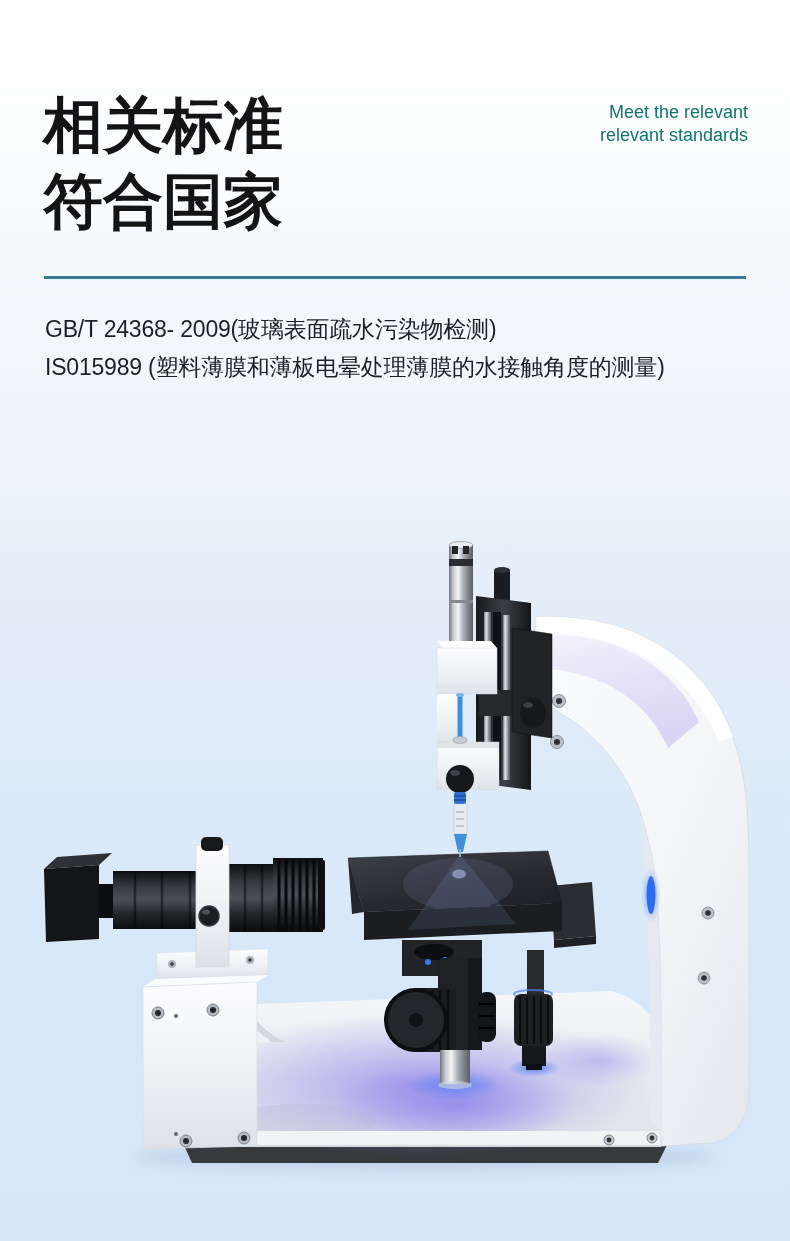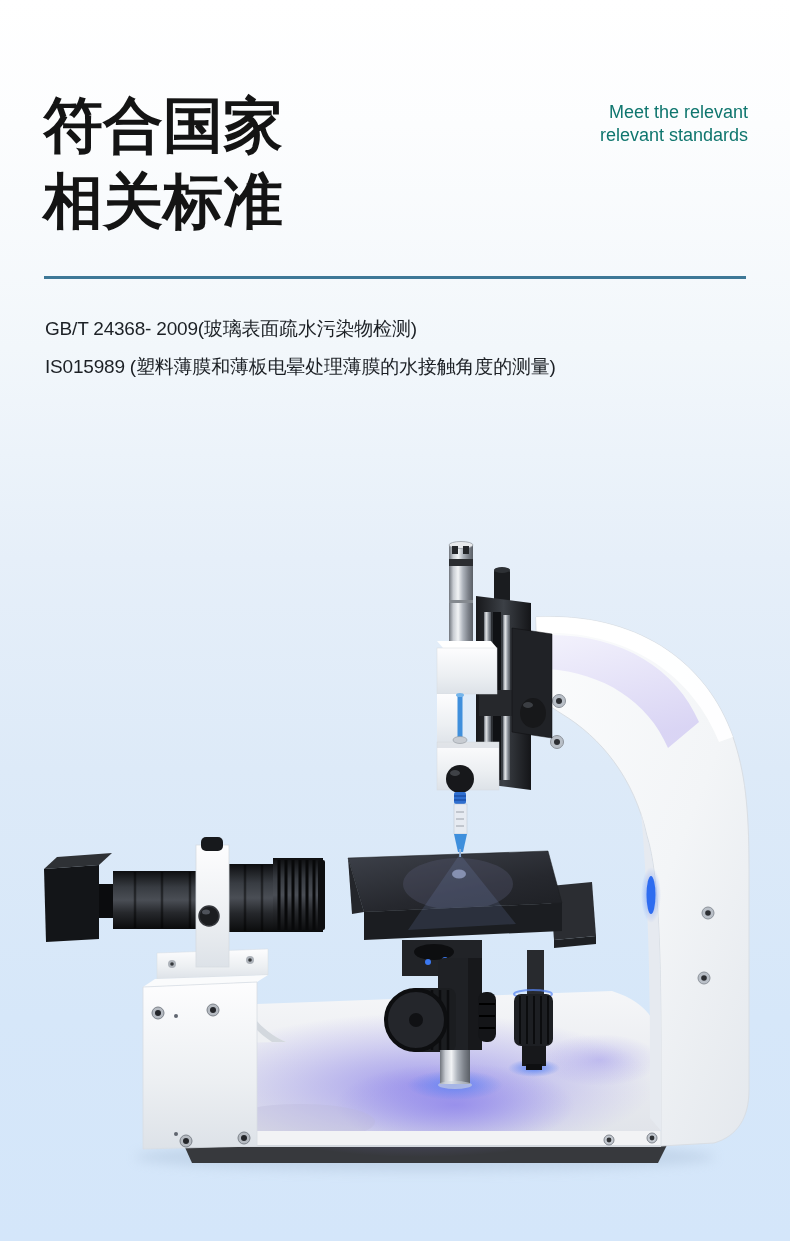--- a/index.html
+++ b/index.html
@@ -16,21 +16,21 @@
   }
   .hero-title span{display:block;}
   .subtitle-en{
     position:absolute;right:42px;top:101px;z-index:2;text-align:right;
     font-size:18px;line-height:23px;color:#0f766e;
   }
   .subtitle-en span{display:block;}
   .divider{position:absolute;left:44px;top:276px;width:702px;height:3px;z-index:2;display:block;}
   .standards{
     position:absolute;left:45px;top:310px;z-index:2;margin:0;padding:0;list-style:none;
-    font-size:19px;line-height:38.4px;color:#1c2025;letter-spacing:-0.2px;
+    font-size:23px;line-height:38.4px;color:#1c2025;letter-spacing:-0.2px;
   }
 </style>
 </head>
 <body>
 
 <svg class="machine" width="790" height="1241" viewBox="0 0 790 1241" xmlns="http://www.w3.org/2000/svg" aria-hidden="true">
   <defs>
     <linearGradient id="gWhiteV" x1="0" y1="0" x2="0" y2="1">
       <stop offset="0" stop-color="#fdfdfe"></stop>
         <stop offset="0.6" stop-color="#eceff2"></stop>
@@ -287,22 +287,22 @@
   </g>
 
   <g>
     <polygon points="460,854 408,930 516,924" fill="#8fa8e8" opacity="0.14"></polygon>
     <ellipse cx="459" cy="874" rx="7" ry="4.5" fill="#b9c8f2" opacity="0.55"></ellipse>
     <rect x="459.2" y="849" width="1.8" height="8" fill="#8fb0d8"></rect>
   </g>
 </svg>
 
 <h1 class="hero-title">
+  <span>相关标准</span>
   <span>符合国家</span>
-  <span>相关标准</span>
 </h1>
 
 <div class="subtitle-en">
   <span>Meet the relevant</span>
   <span>relevant standards</span>
 </div>
 
 <svg class="divider" xmlns="http://www.w3.org/2000/svg">
   <rect width="100%" height="100%" fill="#3e7897"></rect>
 </svg>

